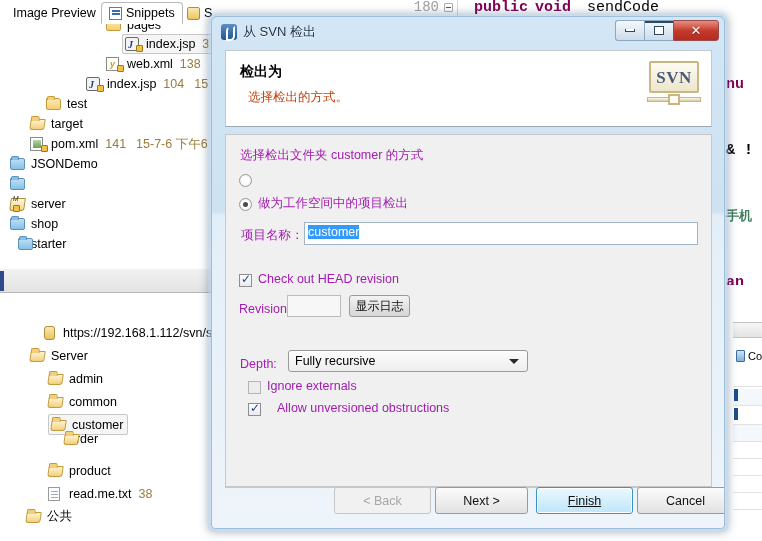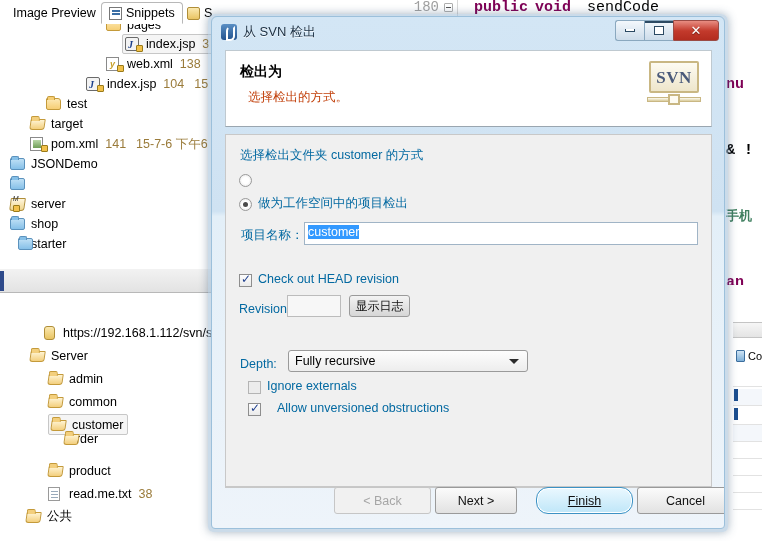--- a/index.html
+++ b/index.html
@@ -174,42 +174,42 @@
   .svn-logo .bar { position:absolute; left:0; top:36px; width:54px; height:5px;
       background:linear-gradient(#fdfbf2,#d9cb9a); border:1px solid #c9b783;}
   .svn-logo .knob{ position:absolute; left:21px; top:33px; width:12px; height:11px;
       background:#fdfbf2; border:2px solid #c9b783;}
 
   
   .dlg-body { position:absolute; left:13px; top:117px; width:487px; height:353px;
               background:#f0f0f0; border:1px solid #c8c8c8; }
   .sep { position:absolute; left:13px; top:470px; width:487px; height:1px; background:#c8c8c8; }
 
-  .lbl-plain { position:absolute; font-size:12.5px; color:#0369a1; white-space:nowrap; }
+  .lbl-plain { position:absolute; font-size:12.5px; color:#a21caf; white-space:nowrap; }
 
   .radio { position:absolute; width:13px; height:13px; border-radius:50%;
            background:radial-gradient(#ffffff 40%, #e2e2e2 100%);
            border:1px solid #9a9a9a; }
   .radio.on::after { content:""; position:absolute; left:3px; top:3px; width:5px; height:5px;
            border-radius:50%; background:#4a4a4a; }
 
   .cb { position:absolute; width:13px; height:13px; background:#fff; border:1px solid #8e8e8e; }
   .cb.on { background:linear-gradient(#fdfdfd,#eaeaea); }
   .cb.on::after{ content:"✓"; position:absolute; left:1px; top:-3px; font-size:12px; color:#21418f; }
   .cb.dim { background:#ececec; border-color:#b4b4b4; }
 
   .txtin { position:absolute; background:#fff; border:1px solid #a0b4c6;
            font-size:12.5px; padding:2px 3px; }
   .txtin .selected { background:#3399ff; color:#fff; }
 
   .btn { position:absolute; border:1px solid #9a9a9a; border-radius:3px;
          background:linear-gradient(#fbfbfb,#e2e2e2); font-size:12.5px;
          display:flex; align-items:center; justify-content:center; color:#111; }
   .btn.dis { color:#a6a6a6; border-color:#c6c6c6; background:#f1f1f1; }
-  .btn.def { border:1px solid #3c92c4; border-radius:12px;
+  .btn.def { border:1px solid #3c92c4; border-radius:3px;
              background:linear-gradient(#eaf8ff,#bfe6f8); box-shadow:inset 0 0 0 1px #fff;text-decoration:underline; }
   .btn.small { font-size:12px; background:linear-gradient(#f3f3f3,#d6d6d6); }
 
   .combo { position:absolute; height:22px; background:linear-gradient(#fdfdfd,#ededed);
            border:1px solid #9a9a9a; border-radius:3px; display:flex; align-items:center;
            padding-left:6px; font-size:12.5px; }
   .combo .arrow { position:absolute; right:8px; top:8px; width:0;height:0;
            border-left:5px solid transparent; border-right:5px solid transparent;
            border-top:5px solid #2b2b2b; }
 </style>
@@ -518,21 +518,21 @@
 
       <div class="cb on" style="left:22px; top:268px;"></div>
       <div class="lbl-plain" style="left:41px; top:266px;margin-left:10px;">Allow unversioned obstructions</div>
     </div>
 
     <div class="sep"></div>
 
     <div class="btn dis" style="left:122px; top:470px; width:97px; height:27px;">
       <span>&lt; Back</span>
     </div>
-    <div class="btn" style="left:223px; top:470px; width:82px; height:27px;">
+    <div class="btn" style="left:223px; top:470px; width:93px; height:27px;">
       <span>Next &gt;</span>
     </div>
     <div class="btn def" style="left:324px; top:470px; width:97px; height:27px;">
       <span>Finish</span>
     </div>
     <div class="btn" style="left:425px; top:470px; width:97px; height:27px;">
       <span>Cancel</span>
     </div>
   </div>
 

